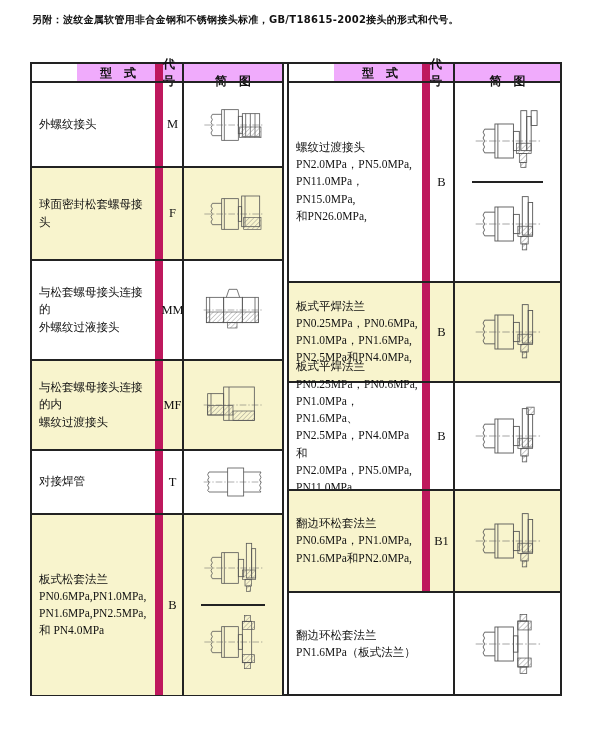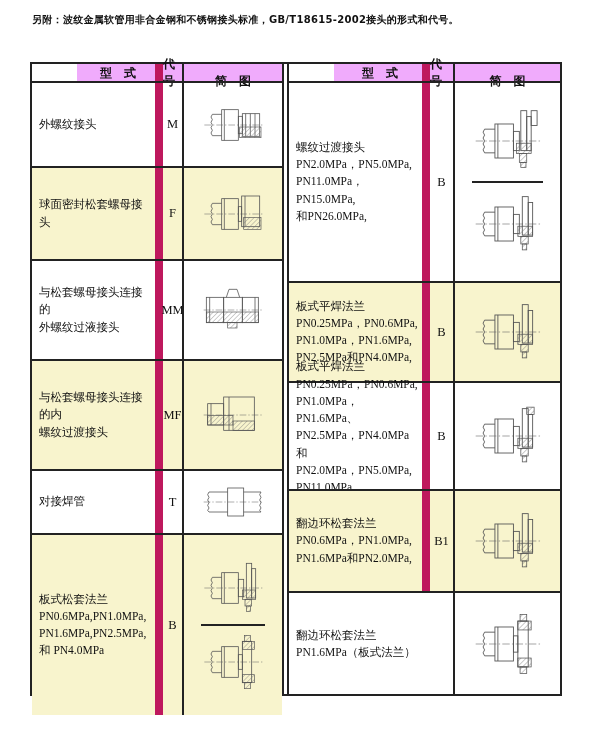--- a/index.html
+++ b/index.html
@@ -125,21 +125,21 @@
             <path class="ln" d="M38,24 L42,12 H54 L58,24"></path>
             <rect class="ln" x="62" y="24" width="24" height="38"></rect>
             <line class="ln" x1="81" y1="24" x2="81" y2="62"></line>
             <rect class="hatch" x="8" y="46" width="78" height="16"></rect>
             <rect class="hatch" x="40" y="62" width="14" height="8"></rect>
           </svg>
         </div>
           </div>
       </div>
 
-      <div class="row bg-y" style="height:110px">
+      <div class="row bg-y" style="height:90px">
         <div class="c type">与松套螺母接头连接的内
 螺纹过渡接头</div>
         <div class="c code">MF</div>
         <div class="c diag">
             <div class="dcell">
           <svg class="d" width="94" height="78" viewBox="0 0 96 86">
             <line class="cl" x1="4" y1="43" x2="92" y2="43"></line>
             <rect class="ln" x="10" y="26" width="24" height="32"></rect>
             <line class="ln" x1="15" y1="26" x2="15" y2="58"></line>
             <rect class="ln" x="34" y="16" width="46" height="50"></rect>

